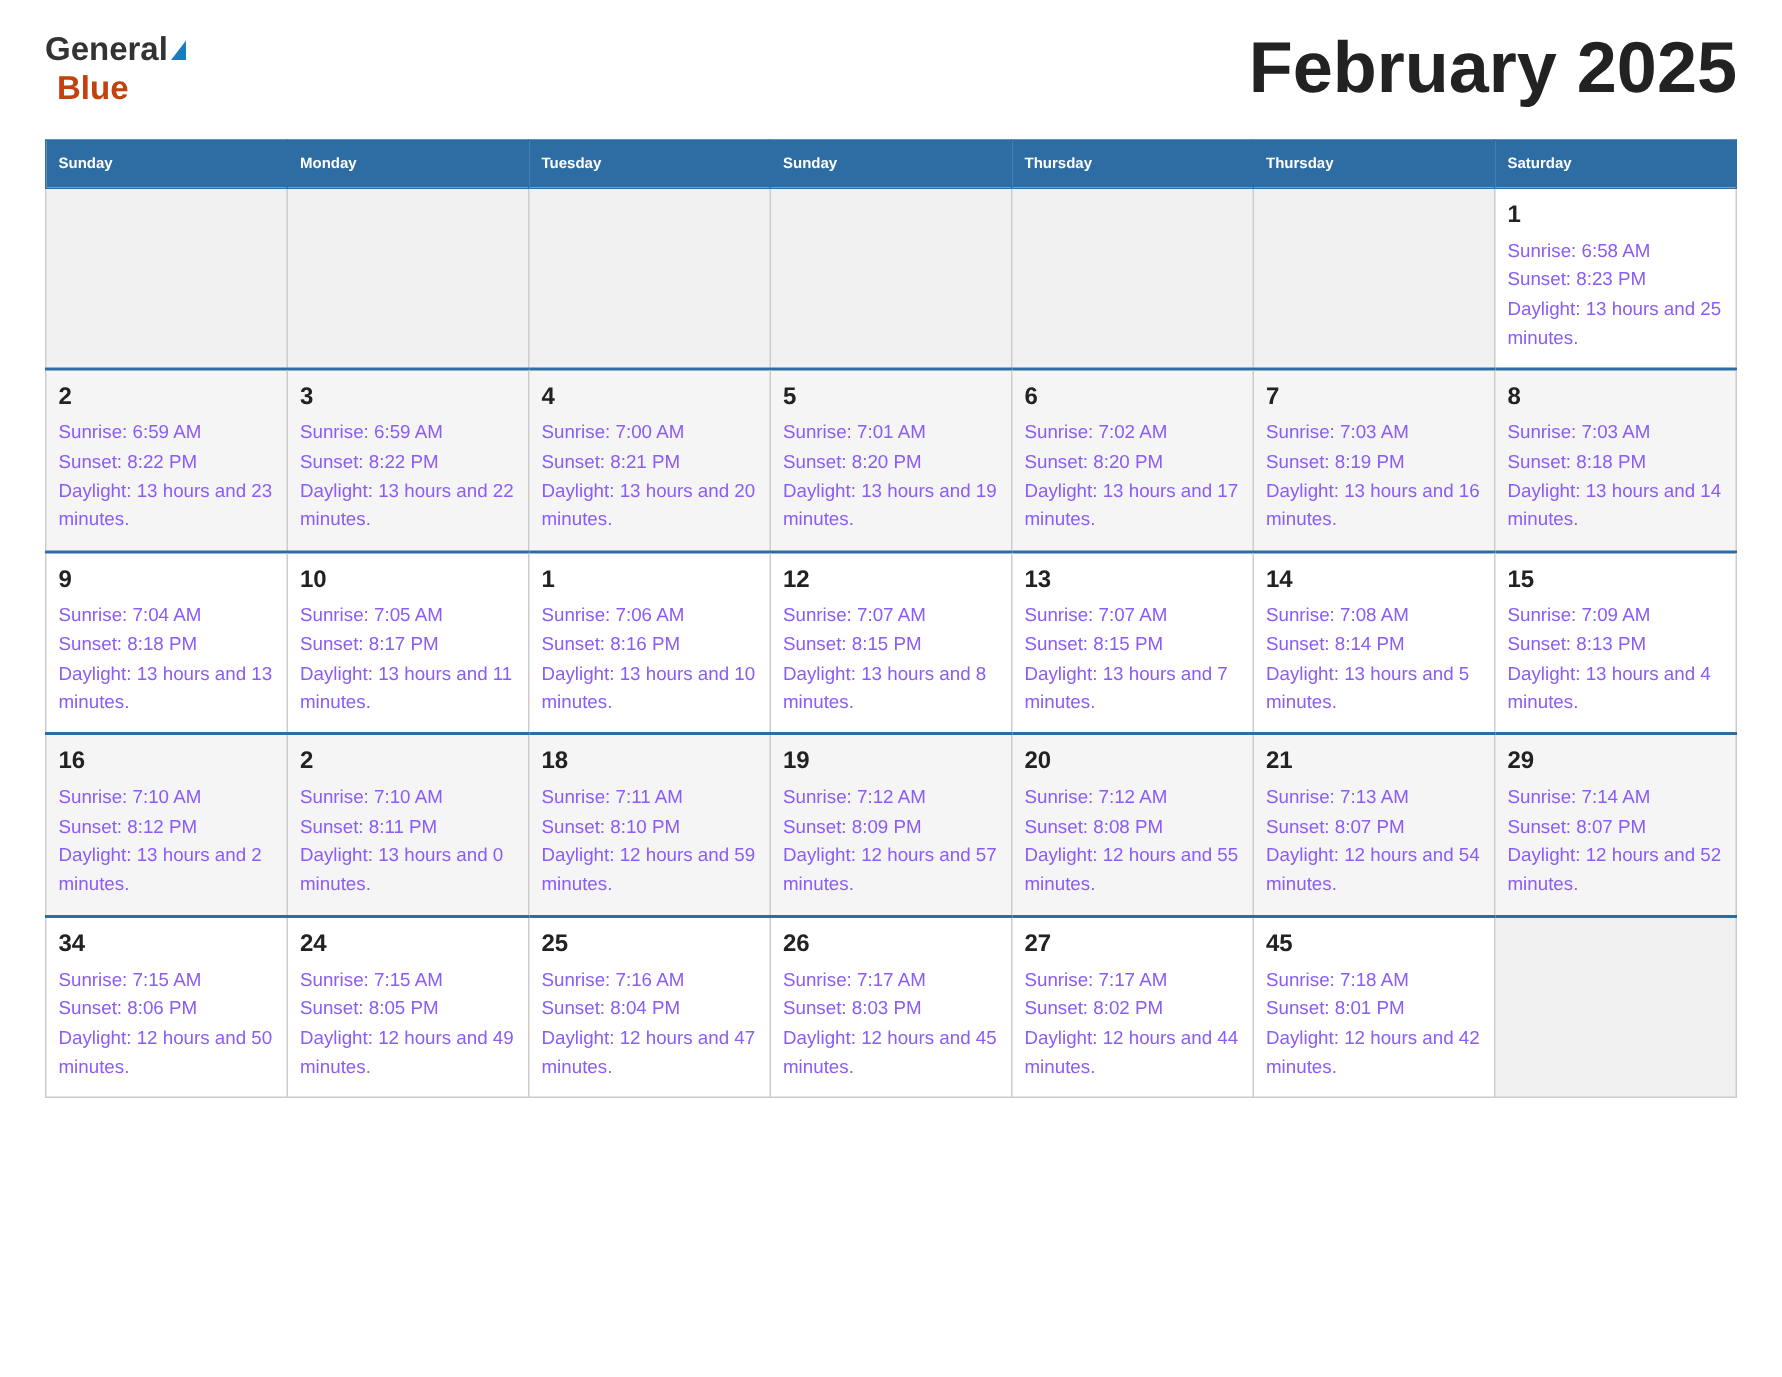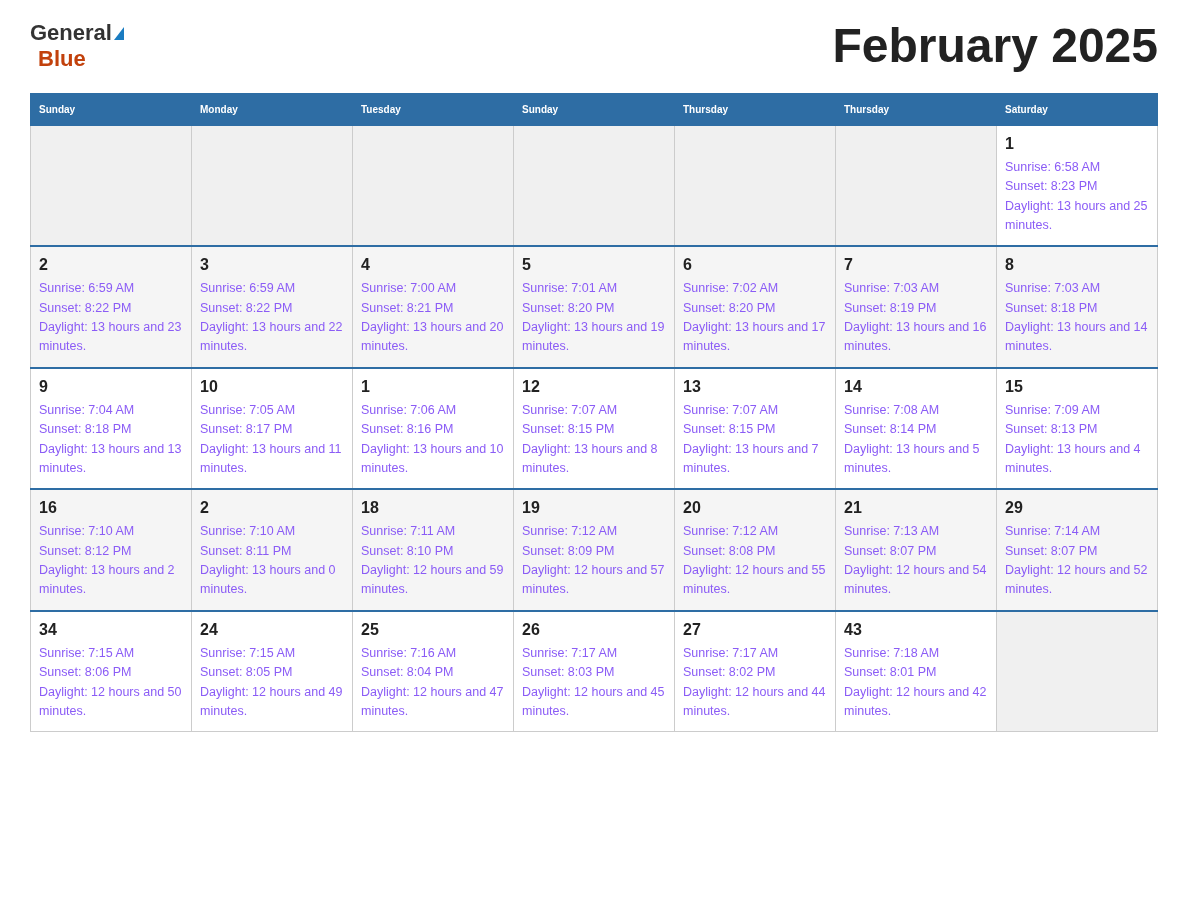--- a/index.html
+++ b/index.html
@@ -250,19 +250,19 @@
         </td>
         <td>
           <span class="day-number">26</span>
           <div class="day-info">Sunrise: 7:17 AM<br>Sunset: 8:03 PM<br>Daylight: 12 hours and 45 minutes.</div>
         </td>
         <td>
           <span class="day-number">27</span>
           <div class="day-info">Sunrise: 7:17 AM<br>Sunset: 8:02 PM<br>Daylight: 12 hours and 44 minutes.</div>
         </td>
         <td>
-          <span class="day-number">43</span>
+          <span class="day-number">45</span>
           <div class="day-info">Sunrise: 7:18 AM<br>Sunset: 8:01 PM<br>Daylight: 12 hours and 42 minutes.</div>
         </td>
         <td class="empty"></td>
       </tr>
     </tbody>
 </table>
 
 </body></html>

